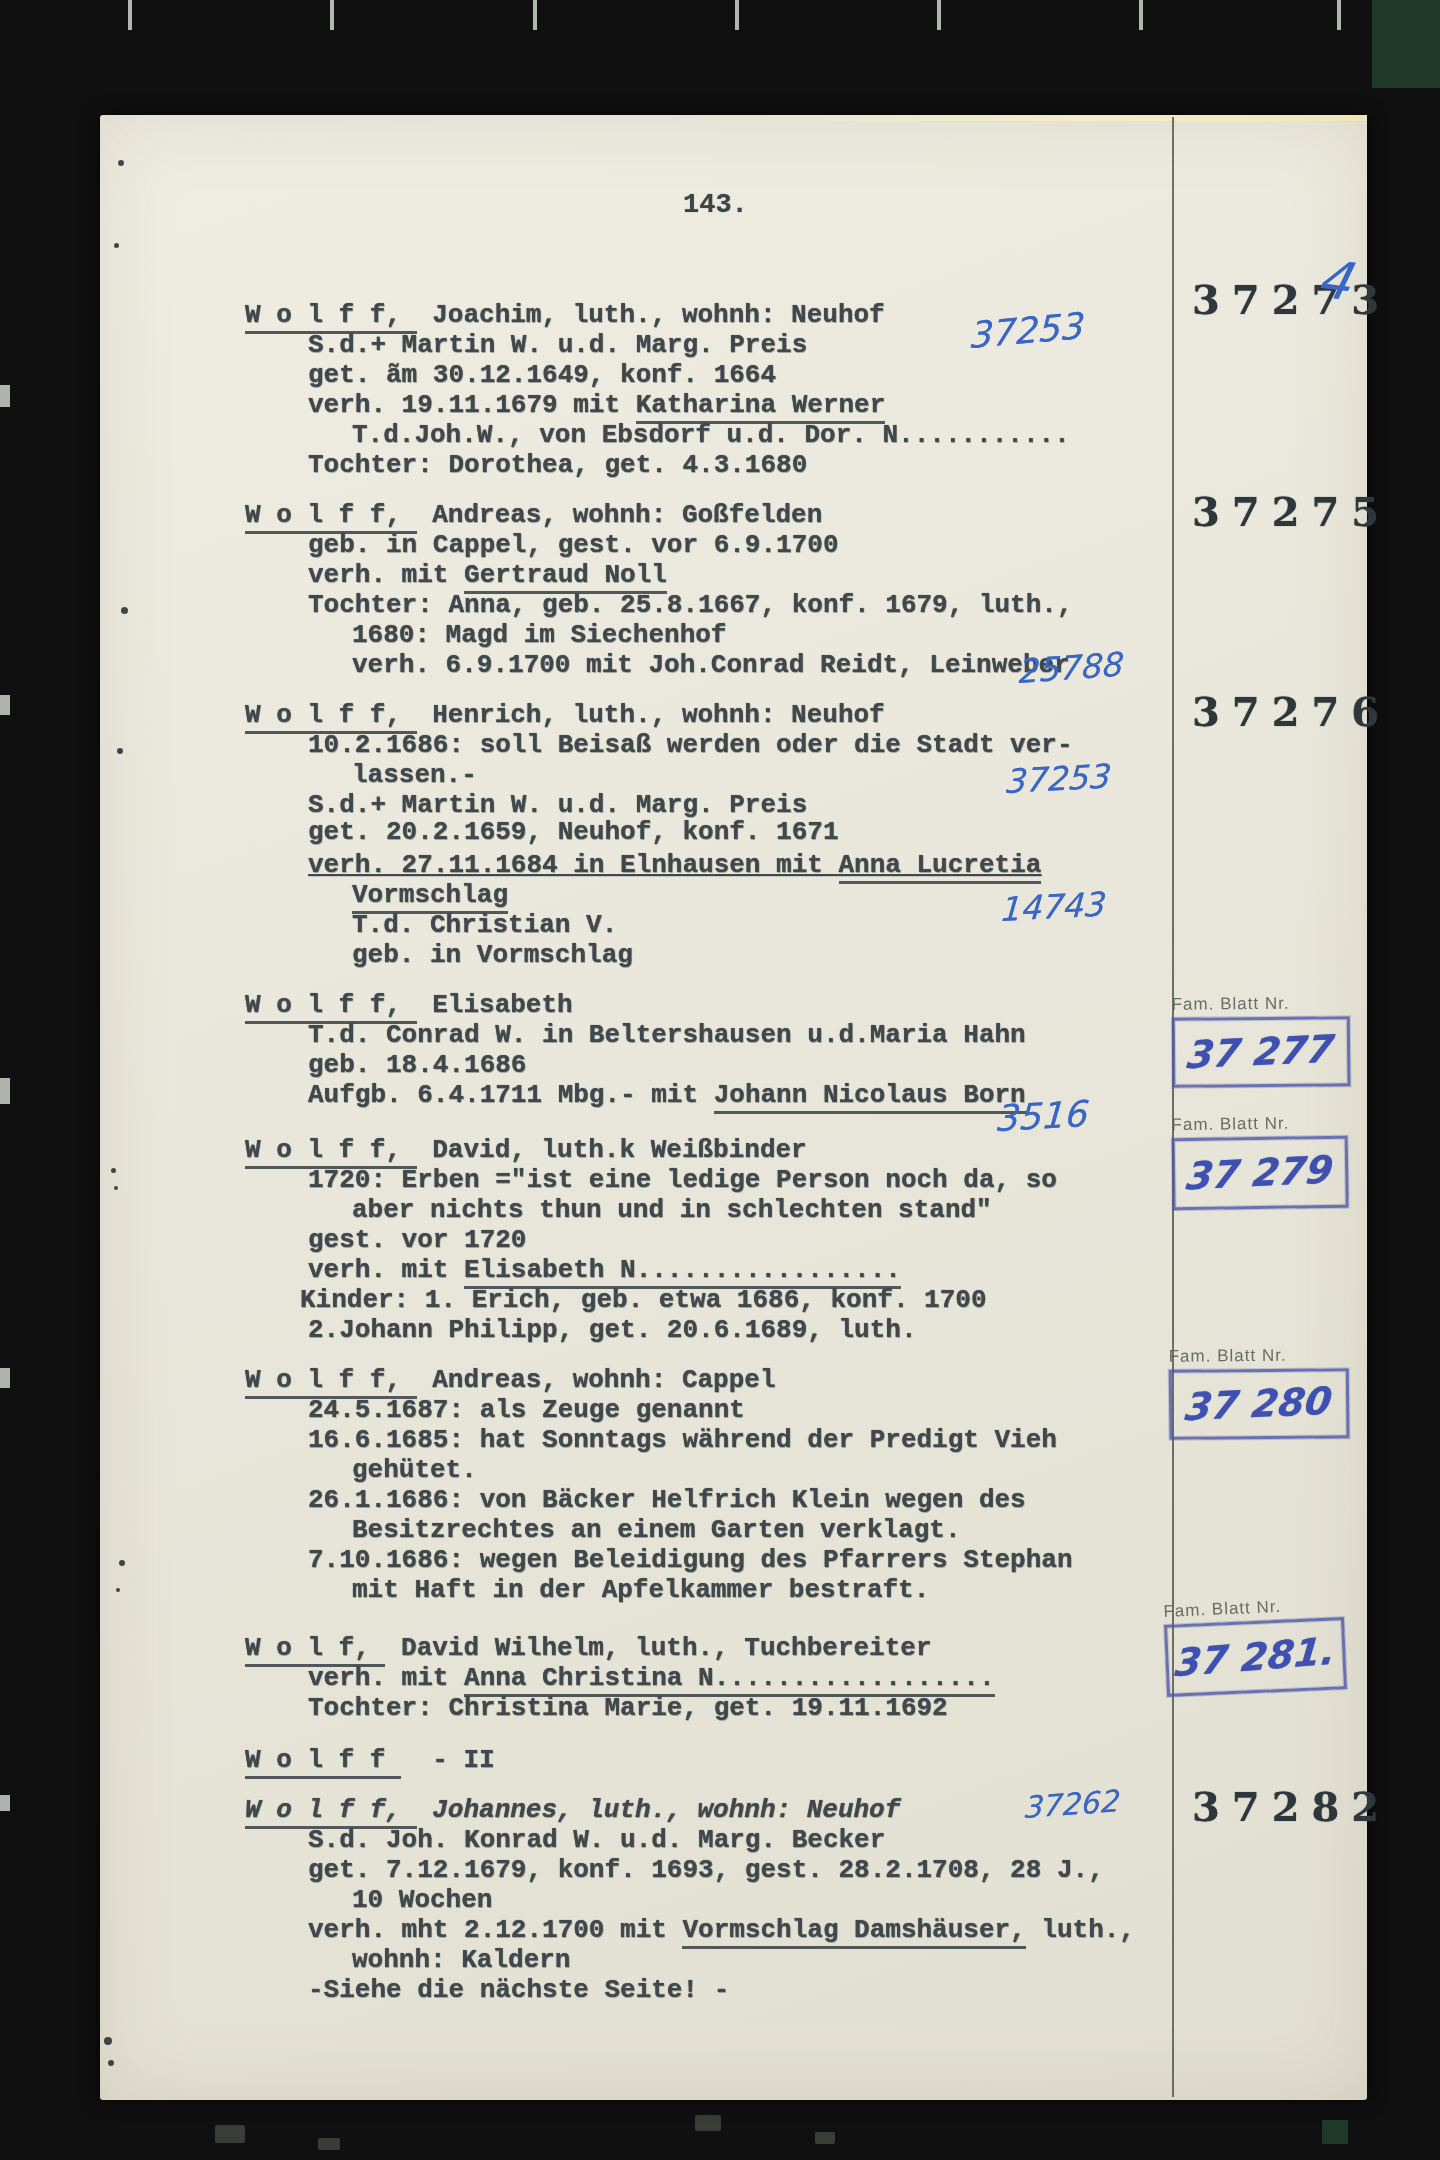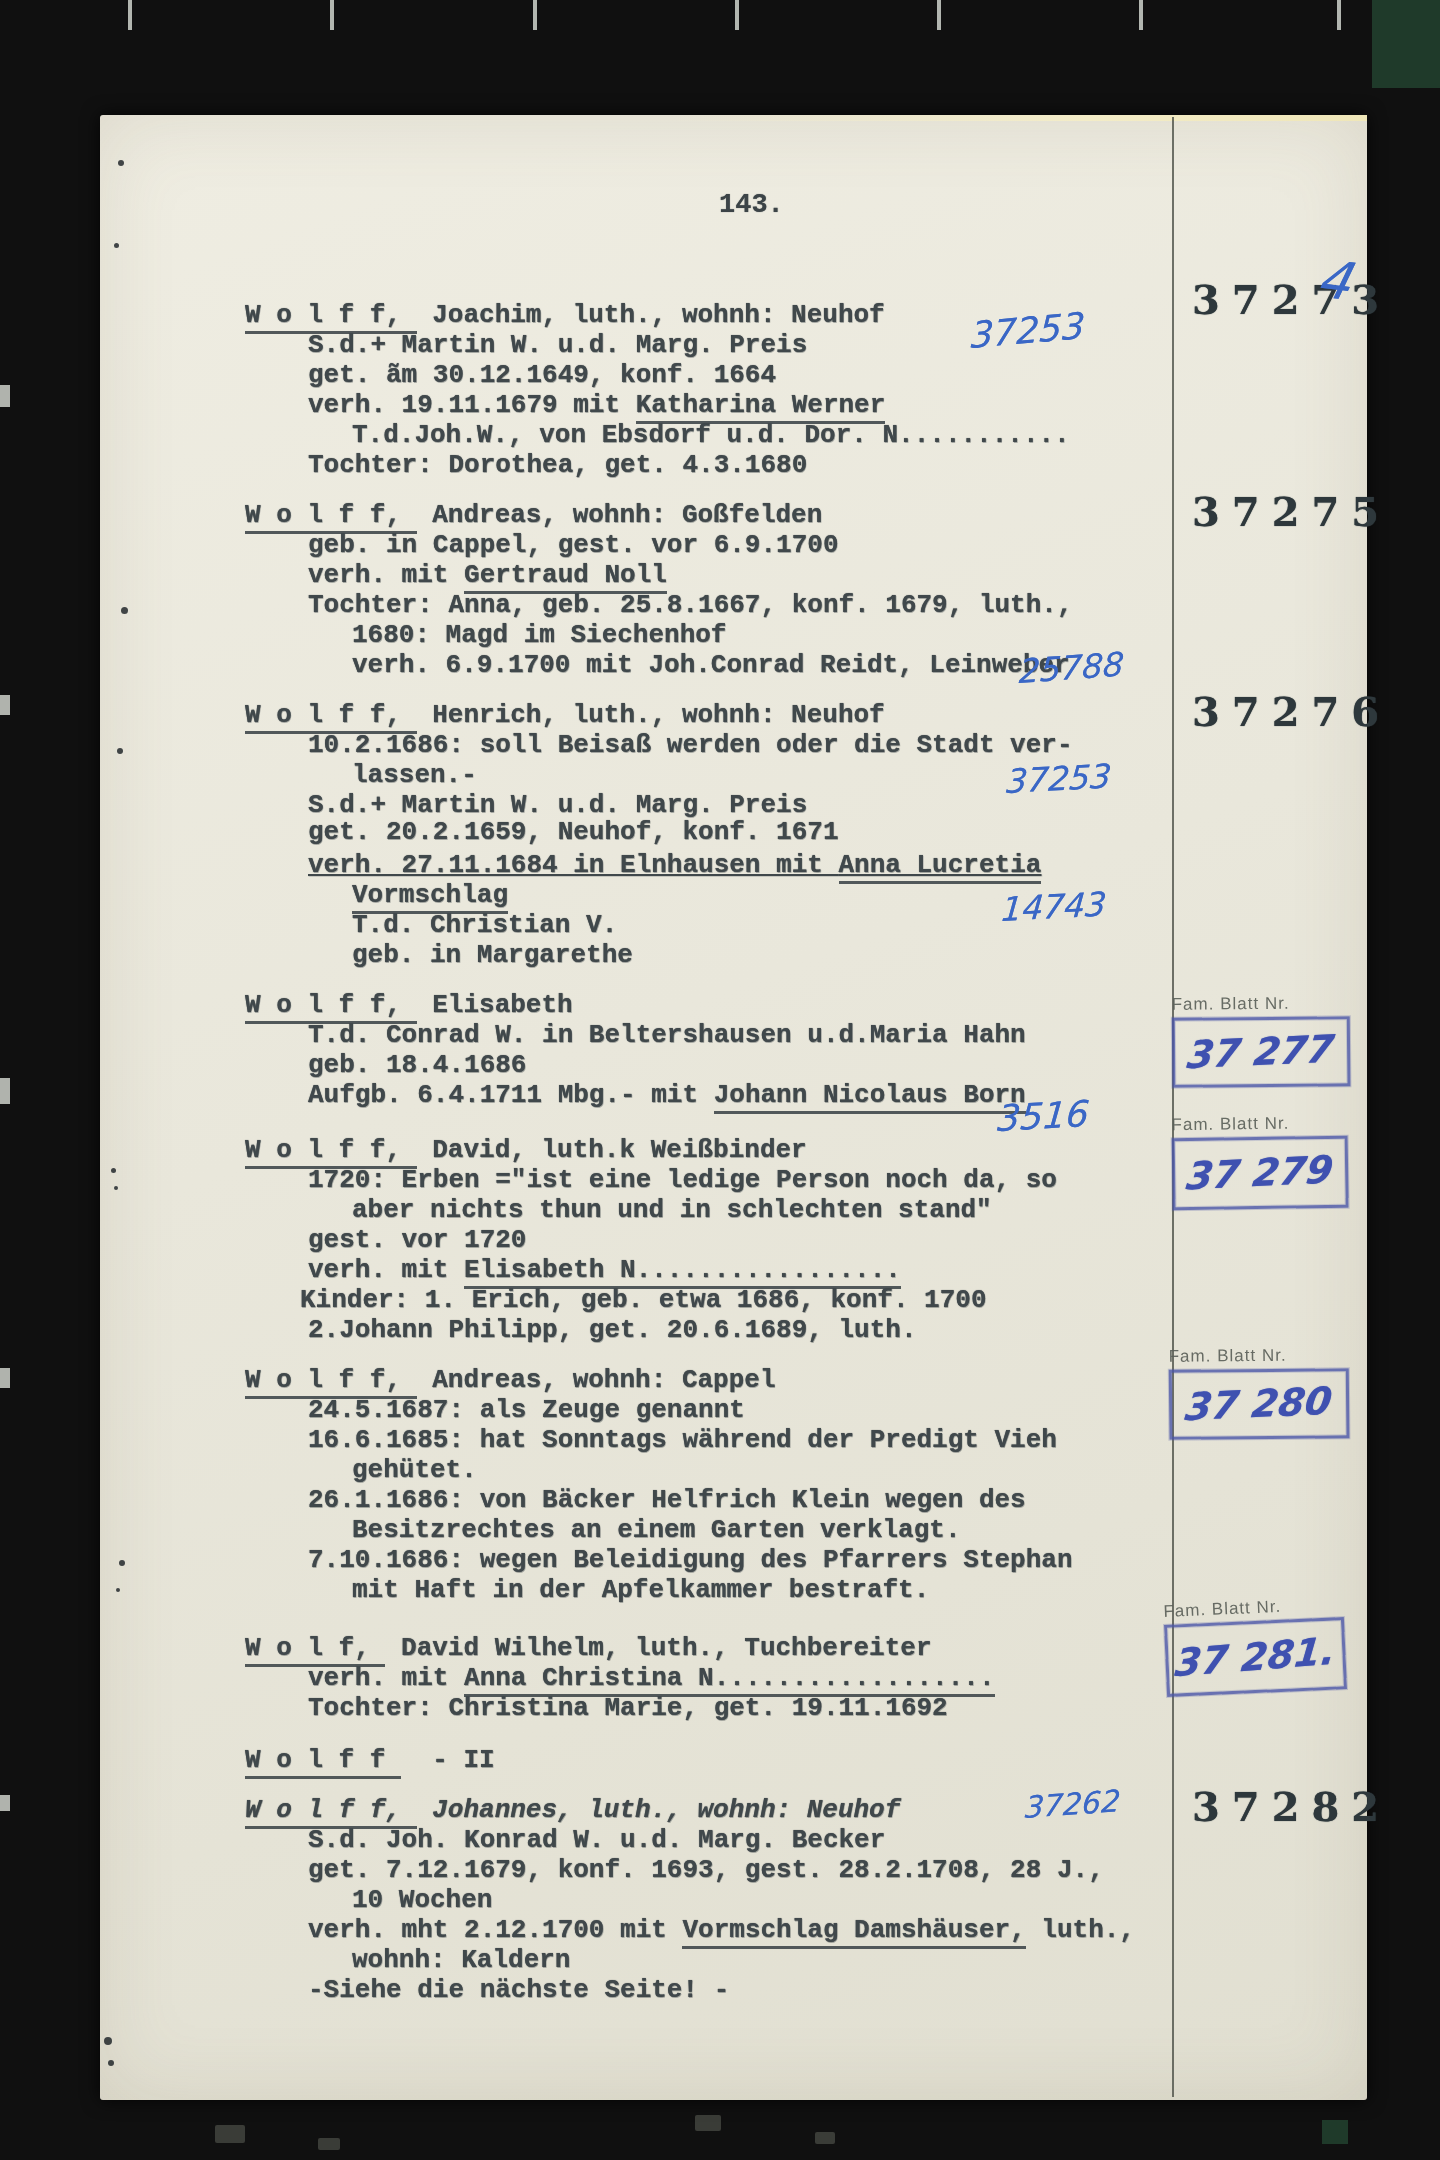--- a/index.html
+++ b/index.html
@@ -44,21 +44,21 @@
   .stamp .num{font-family:"DejaVu Sans",sans-serif;font-style:italic;font-weight:bold;
     font-size:38px;color:#3f51b0;transform:skewX(-10deg) rotate(-2deg);
     text-shadow:0 0 1px rgba(63,81,176,.7);}
   .dot{position:absolute;background:#22282b;border-radius:50%;opacity:.85;}
 </style>
 </head>
 <body>
 
 <div id="canvas">
   <div id="paper"></div>
-  <div id="pagenum" style="left:683px;top:190px;margin-left:36px;">143.</div>
+  <div id="pagenum" style="left:683px;top:190px;">143.</div>
   <div class="sepline" style="left:1172px;top:117px;height:1980px;"></div>
   <div id="dyn">
       <div class="tline" style="left: 245px; top: 300px;"><span class="u">W o l f f, </span><span> Joachim, luth., wohnh: Neuhof</span></div>
       <div class="tline" style="left: 308px; top: 330px;"><span>S.d.+ Martin W. u.d. Marg. Preis</span></div>
       <div class="tline" style="left: 308px; top: 360px;"><span>get. ãm 30.12.1649, konf. 1664</span></div>
       <div class="tline" style="left: 308px; top: 390px;"><span>verh. 19.11.1679 mit </span><span class="u">Katharina Werner</span></div>
       <div class="tline" style="left: 352px; top: 420px;"><span>T.d.Joh.W., von Ebsdorf u.d. Dor. N...........</span></div>
       <div class="tline" style="left: 308px; top: 450px;"><span>Tochter: Dorothea, get. 4.3.1680</span></div>
       <div class="tline" style="left: 245px; top: 500px;"><span class="u">W o l f f, </span><span> Andreas, wohnh: Goßfelden</span></div>
       <div class="tline" style="left: 308px; top: 530px;"><span>geb. in Cappel, gest. vor 6.9.1700</span></div>
@@ -67,21 +67,21 @@
       <div class="tline" style="left: 352px; top: 620px;"><span>1680: Magd im Siechenhof</span></div>
       <div class="tline" style="left: 352px; top: 650px;"><span>verh. 6.9.1700 mit Joh.Conrad Reidt, Leinweber</span></div>
       <div class="tline" style="left: 245px; top: 700px; font-family: Liberation Mono, monospace;"><span class="u">W o l f f, </span><span> Henrich, luth., wohnh: Neuhof</span></div>
       <div class="tline" style="left: 308px; top: 730px;"><span>10.2.1686: soll Beisaß werden oder die Stadt ver-</span></div>
       <div class="tline" style="left: 352px; top: 760px;"><span>lassen.-</span></div>
       <div class="tline" style="left: 308px; top: 790px;"><span>S.d.+ Martin W. u.d. Marg. Preis</span></div>
       <div class="tline" style="left: 308px; top: 817px;"><span>get. 20.2.1659, Neuhof, konf. 1671</span></div>
       <div class="tline" style="left: 308px; top: 850px; text-decoration: underline;"><span>verh. 27.11.1684 in Elnhausen mit </span><span class="u">Anna Lucretia</span></div>
       <div class="tline" style="left: 352px; top: 880px;"><span class="u">Vormschlag</span></div>
       <div class="tline" style="left: 352px; top: 910px;"><span>T.d. Christian V.</span></div>
-      <div class="tline" style="left: 352px; top: 940px;"><span>geb. in Margarethe</span></div>
+      <div class="tline" style="left: 352px; top: 940px;"><span>geb. in Vormschlag</span></div>
       <div class="tline" style="left: 245px; top: 990px;"><span class="u">W o l f f, </span><span> Elisabeth</span></div>
       <div class="tline" style="left: 308px; top: 1020px;"><span>T.d. Conrad W. in Beltershausen u.d.Maria Hahn</span></div>
       <div class="tline" style="left: 308px; top: 1050px;"><span>geb. 18.4.1686</span></div>
       <div class="tline" style="left: 308px; top: 1080px;"><span>Aufgb. 6.4.1711 Mbg.- mit </span><span class="u">Johann Nicolaus Born</span></div>
       <div class="tline" style="left: 245px; top: 1135px;"><span class="u">W o l f f, </span><span> David, luth.k Weißbinder</span></div>
       <div class="tline" style="left: 308px; top: 1165px;"><span>1720: Erben ="ist eine ledige Person noch da, so</span></div>
       <div class="tline" style="left: 352px; top: 1195px;"><span>aber nichts thun und in schlechten stand"</span></div>
       <div class="tline" style="left: 308px; top: 1225px;"><span>gest. vor 1720</span></div>
       <div class="tline" style="left: 308px; top: 1255px;"><span>verh. mit </span><span class="u">Elisabeth N.................</span></div>
       <div class="tline" style="left: 300px; top: 1285px;"><span>Kinder: 1. Erich, geb. etwa 1686, konf. 1700</span></div>

